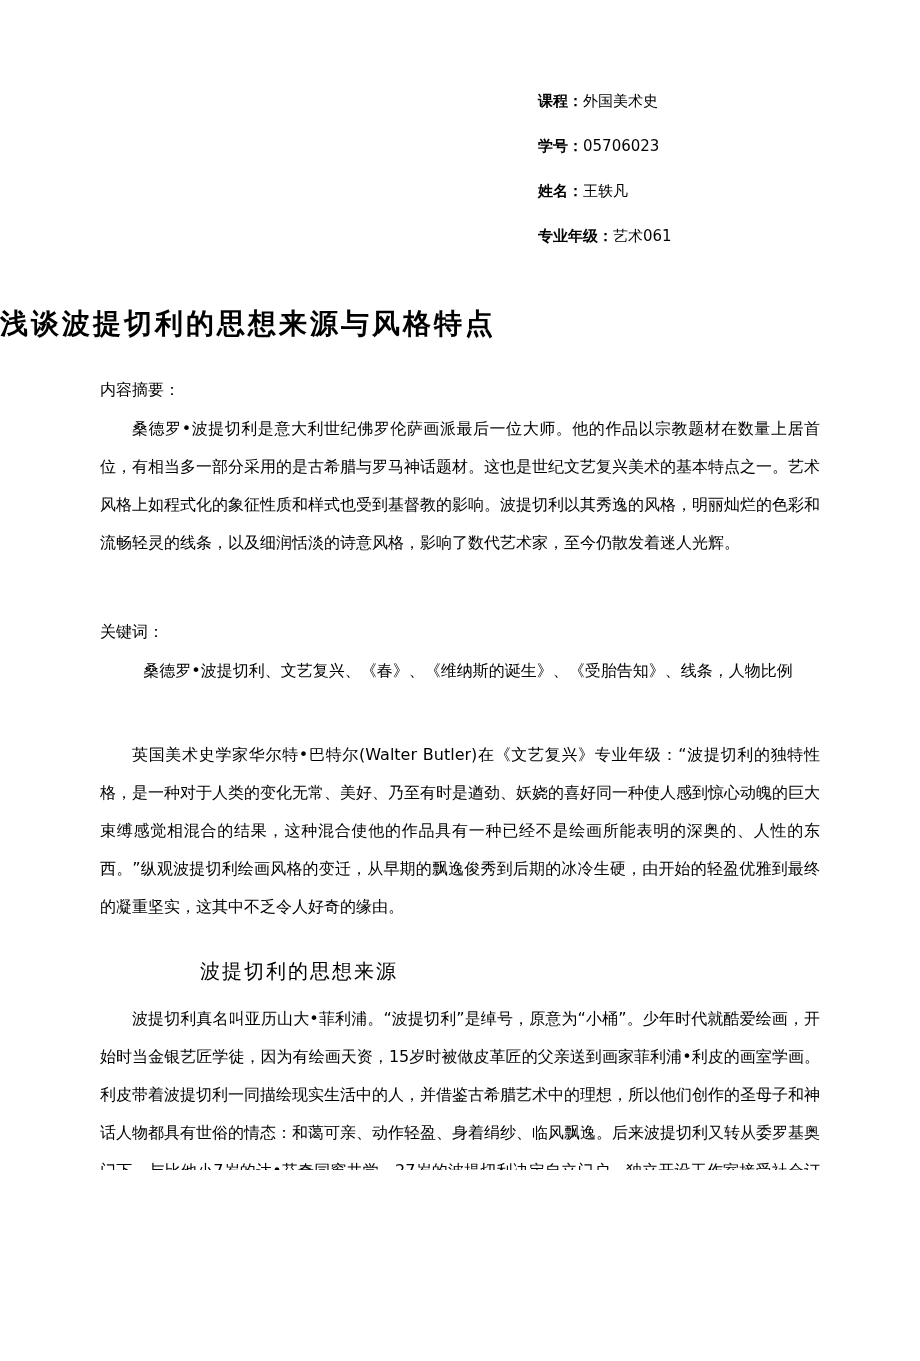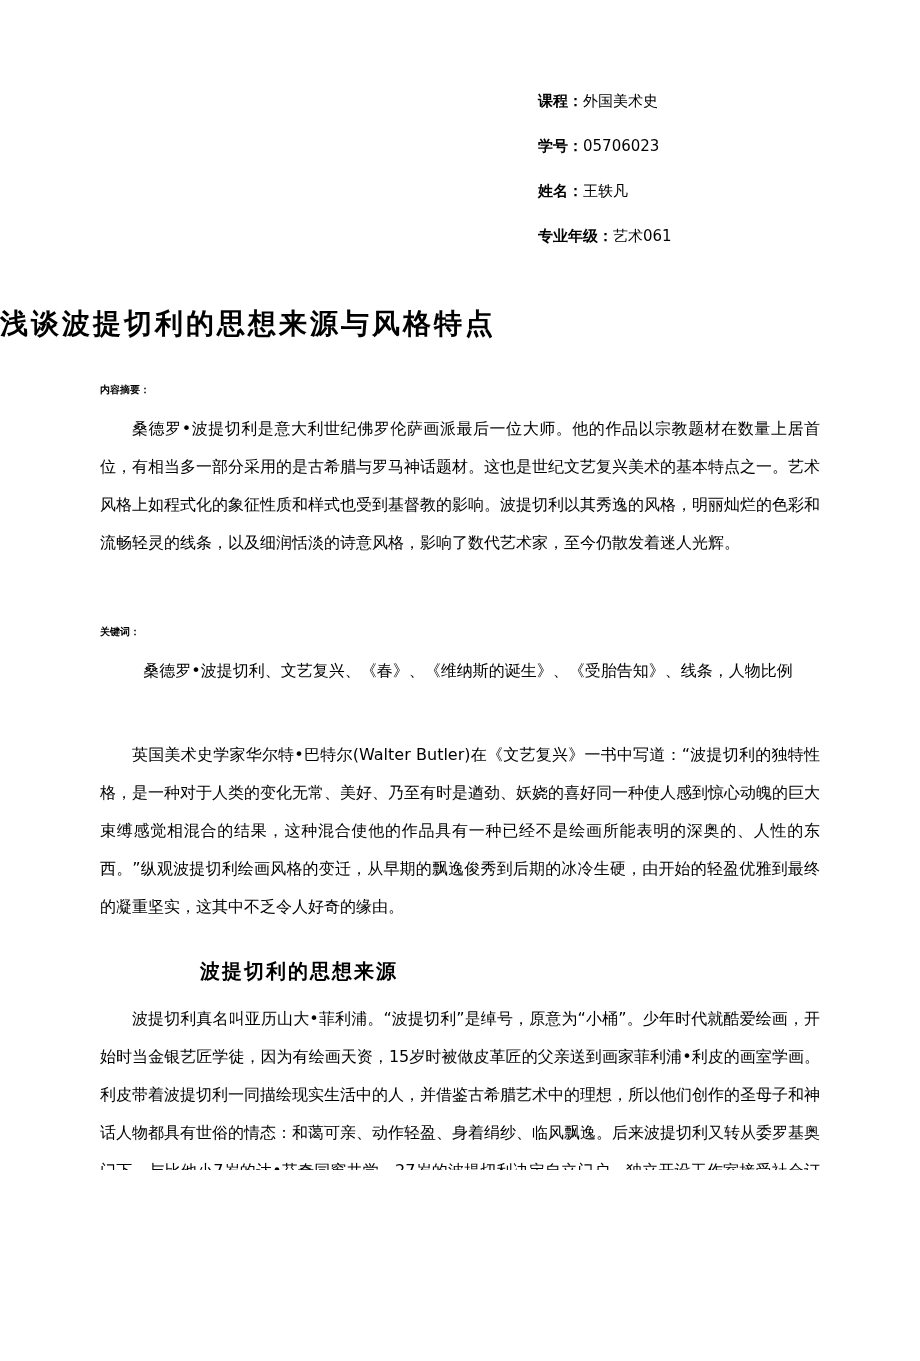--- a/index.html
+++ b/index.html
@@ -39,22 +39,22 @@
   .title {
     margin: 52px 0 0 0;
     text-align: left;
     font-size: 28px;
     font-weight: bold;
     letter-spacing: 3px;
     line-height: 40px;
   }
   .bold-label {
     margin: 34px 100px 0 100px;
-    font-weight: bold;
-    font-size: 10px;
+    font-weight: normal;
+    font-size: 16px;
     line-height: 24px;
   }
   .keywords-label {
     margin-top: 58px;
   }
   .para {
     margin: 8px 100px 0 100px;
     font-size: 16px;
     line-height: 38px;
     text-align: justify;
@@ -65,21 +65,21 @@
   .keywords-text {
     text-indent: 1em;
     text-align: center;
   }
   .quote-para {
     margin-top: 46px;
   }
   .section-heading {
     margin: 30px 0 0 200px;
     font-size: 20px;
-    font-weight: bold;
+    font-weight: normal;
     letter-spacing: 2px;
     line-height: 30px;
   }
   .section-para {
     margin-top: 14px;
   }
 </style>
 </head>
 <body>
 
@@ -93,18 +93,18 @@
   </div>
 
   <h1 class="title">浅谈波提切利的思想来源与风格特点</h1>
 
   <p class="bold-label">内容摘要：</p>
   <p class="para indent">桑德罗•波提切利是意大利世纪佛罗伦萨画派最后一位大师。他的作品以宗教题材在数量上居首位，有相当多一部分采用的是古希腊与罗马神话题材。这也是世纪文艺复兴美术的基本特点之一。艺术风格上如程式化的象征性质和样式也受到基督教的影响。波提切利以其秀逸的风格，明丽灿烂的色彩和流畅轻灵的线条，以及细润恬淡的诗意风格，影响了数代艺术家，至今仍散发着迷人光辉。</p>
 
   <p class="bold-label keywords-label">关键词：</p>
   <p class="para keywords-text">桑德罗•波提切利、文艺复兴、《春》、《维纳斯的诞生》、《受胎告知》、线条，人物比例</p>
 
-  <p class="para indent quote-para">英国美术史学家华尔特•巴特尔(Walter Butler)在《文艺复兴》一书中写道：“波提切利的独特性格，是一种对于人类的变化无常、美好、乃至有时是遒劲、妖娆的喜好同一种使人感到惊心动魄的巨大束缚感觉相混合的结果，这种混合使他的作品具有一种已经不是绘画所能表明的深奥的、人性的东西。”纵观波提切利绘画风格的变迁，从早期的飘逸俊秀到后期的冰冷生硬，由开始的轻盈优雅到最终的凝重坚实，这其中不乏令人好奇的缘由。</p>
+  <p class="para indent quote-para">英国美术史学家华尔特•巴特尔(Walter Butler)在《文艺复兴》专业年级：“波提切利的独特性格，是一种对于人类的变化无常、美好、乃至有时是遒劲、妖娆的喜好同一种使人感到惊心动魄的巨大束缚感觉相混合的结果，这种混合使他的作品具有一种已经不是绘画所能表明的深奥的、人性的东西。”纵观波提切利绘画风格的变迁，从早期的飘逸俊秀到后期的冰冷生硬，由开始的轻盈优雅到最终的凝重坚实，这其中不乏令人好奇的缘由。</p>
 
   <h2 class="section-heading">波提切利的思想来源</h2>
   <p class="para indent section-para">波提切利真名叫亚历山大•菲利浦。“波提切利”是绰号，原意为“小桶”。少年时代就酷爱绘画，开始时当金银艺匠学徒，因为有绘画天资，15岁时被做皮革匠的父亲送到画家菲利浦•利皮的画室学画。利皮带着波提切利一同描绘现实生活中的人，并借鉴古希腊艺术中的理想，所以他们创作的圣母子和神话人物都具有世俗的情态：和蔼可亲、动作轻盈、身着绢纱、临风飘逸。后来波提切利又转从委罗基奥门下，与比他小7岁的达•芬奇同窗共学。27岁的波提切利决定自立门户，独立开设工作室接受社会订件。由于他曾师从利皮，</p>
 
 </div>
 
 </body></html>

